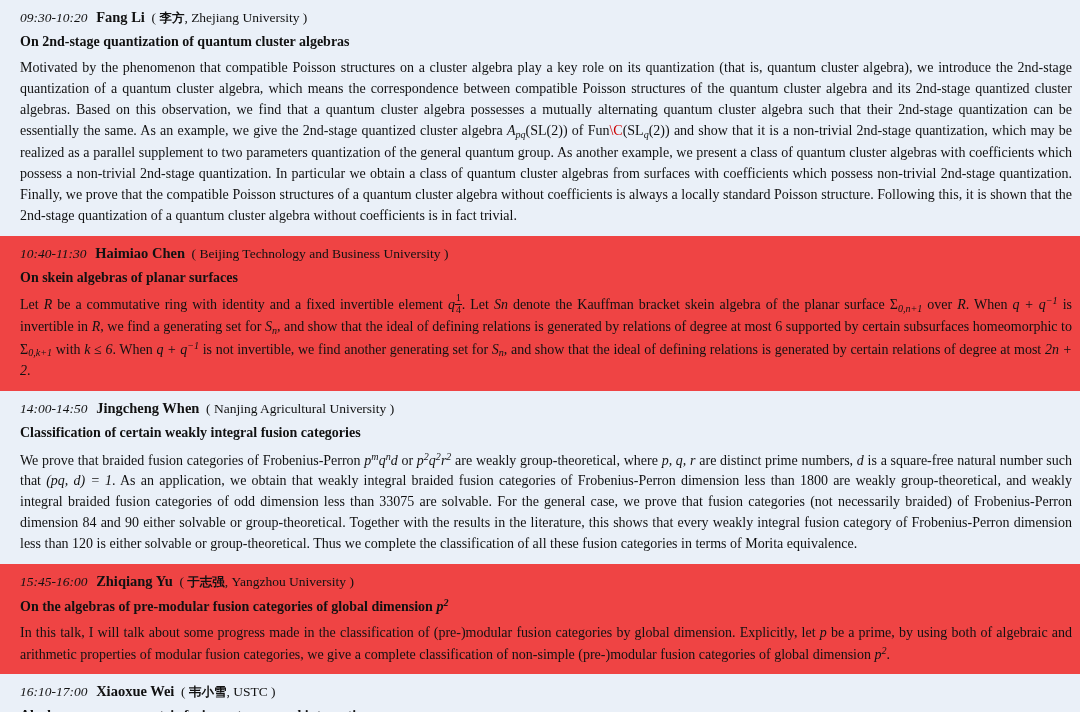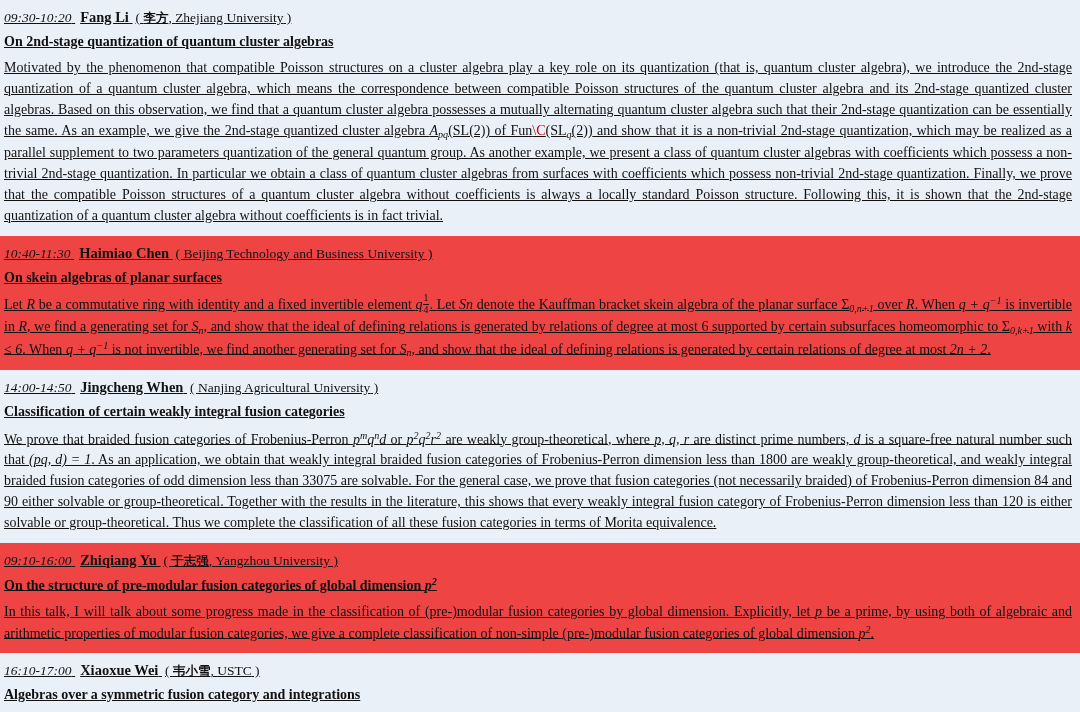--- a/index.html
+++ b/index.html
@@ -12,23 +12,22 @@
     font-family: "Liberation Serif", serif;
     color: #111111;
     -webkit-font-smoothing: antialiased;
   }
   .page {
     width: 1080px;
     min-height: 712px;
     box-sizing: border-box;
   }
   .talk {
-    padding: 8px 8px 10px 4px;
+    padding: 8px 8px 10px 20px;
     box-sizing: border-box;
-    text-decoration: underline;
   }
   .talk.shaded {
     background: #eaf0f8;
   }
   .talk.plain {
     background: #ef4444;
   }
   .talk-head {
     font-size: 14.5px;
     line-height: 1.35;
@@ -116,25 +115,25 @@
       <span class="time">14:00-14:50</span>
       <span class="speaker">Jingcheng When</span>
       <span class="affil">(&nbsp;<span>Nanjing Agricultural University</span>&nbsp;)</span>
     </div>
     <div class="title">Classification of certain weakly integral fusion categories</div>
     <div class="abstract"><span>We prove that braided fusion categories of Frobenius-Perron </span><span class="mi">p</span><span class="sup">m</span><span class="mi">q</span><span class="sup">n</span><span class="mi">d</span><span> or </span><span class="mi">p</span><span class="sup">2</span><span class="mi">q</span><span class="sup">2</span><span class="mi">r</span><span class="sup">2</span><span> are weakly group-theoretical, where </span><span class="mi">p, q, r</span><span> are distinct prime numbers, </span><span class="mi">d</span><span> is a square-free natural number such that </span><span class="mi">(pq, d) = 1</span><span>. As an application, we obtain that weakly integral braided fusion categories of Frobenius-Perron dimension less than 1800 are weakly group-theoretical, and weakly integral braided fusion categories of odd dimension less than 33075 are solvable. For the general case, we prove that fusion categories (not necessarily braided) of Frobenius-Perron dimension 84 and 90 either solvable or group-theoretical. Together with the results in the literature, this shows that every weakly integral fusion category of Frobenius-Perron dimension less than 120 is either solvable or group-theoretical. Thus we complete the classification of all these fusion categories in terms of Morita equivalence.</span></div>
   </div>
 
   <div class="talk plain">
     <div class="talk-head">
-      <span class="time">09:10-16:00</span>
+      <span class="time">15:45-16:00</span>
       <span class="speaker">Zhiqiang Yu</span>
       <span class="affil">(&nbsp;<span class="cn">于志强</span>,&nbsp;<span>Yangzhou University</span>&nbsp;)</span>
     </div>
-    <div class="title"><span>On the structure of pre-modular fusion categories of global dimension </span><span class="mi">p</span><span class="sup">2</span></div>
+    <div class="title"><span>On the algebras of pre-modular fusion categories of global dimension </span><span class="mi">p</span><span class="sup">2</span></div>
     <div class="abstract"><span>In this talk, I will talk about some progress made in the classification of (pre-)modular fusion categories by global dimension. Explicitly, let </span><span class="mi">p</span><span> be a prime, by using both of algebraic and arithmetic properties of modular fusion categories, we give a complete classification of non-simple (pre-)modular fusion categories of global dimension </span><span class="mi">p</span><span class="sup">2</span><span>.</span></div>
   </div>
 
   <div class="talk shaded">
     <div class="talk-head">
       <span class="time">16:10-17:00</span>
       <span class="speaker">Xiaoxue Wei</span>
       <span class="affil">(&nbsp;<span class="cn">韦小雪</span>,&nbsp;<span>USTC</span>&nbsp;)</span>
     </div>
     <div class="title">Algebras over a symmetric fusion category and integrations</div>

